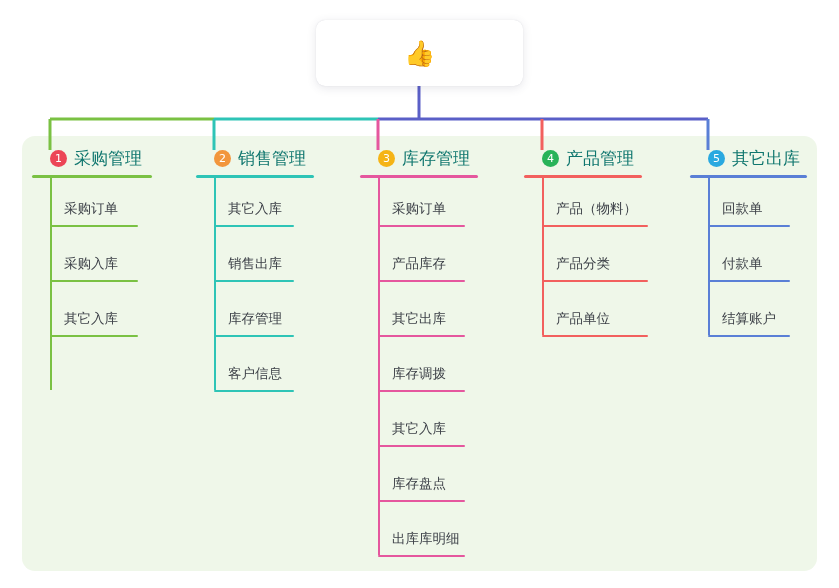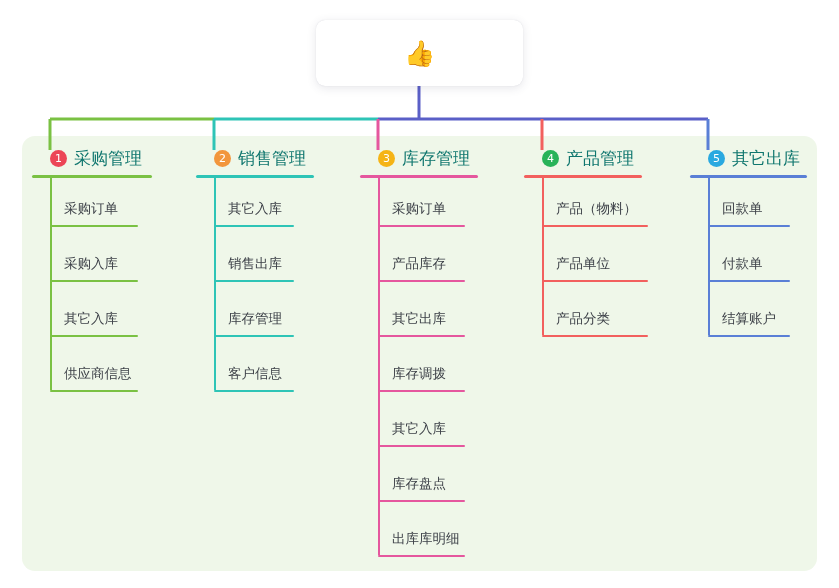--- a/index.html
+++ b/index.html
@@ -181,24 +181,20 @@
             <div class="leaf-rule" style="width: 88px; background: rgb(122, 193, 67);"></div>
           </div>
           <div class="leaf">
             <span class="leaf-text">采购入库</span>
             <div class="leaf-rule" style="width: 88px; background: rgb(122, 193, 67);"></div>
           </div>
           <div class="leaf">
             <span class="leaf-text">其它入库</span>
             <div class="leaf-rule" style="width: 88px; background: rgb(122, 193, 67);"></div>
           </div>
-          <div class="leaf">
-            <span class="leaf-text">供应商信息</span>
-            <div class="leaf-rule" style="width: 88px; background: rgb(122, 193, 67);"></div>
-          </div>
         </div>
       </div>
       <div class="col" style="left: 196px;">
         <div class="col-head" style="width: 118px;">
           <span class="badge" style="background: rgb(242, 150, 60);">2</span>
           <span class="head-label">销售管理</span>
         </div>
         <div class="head-rule" style="width: 118px; background: rgb(46, 196, 182);"></div>
         <div class="leaf-list">
           <div class="spine" style="background: rgb(46, 196, 182); height: 212px;"></div>
@@ -264,25 +260,25 @@
           <span class="head-label">产品管理</span>
         </div>
         <div class="head-rule" style="width: 118px; background: rgb(242, 96, 94);"></div>
         <div class="leaf-list">
           <div class="spine" style="background: rgb(242, 96, 94); height: 157px;"></div>
           <div class="leaf">
             <span class="leaf-text">产品（物料）</span>
             <div class="leaf-rule" style="width: 106px; background: rgb(242, 96, 94);"></div>
           </div>
           <div class="leaf">
+            <span class="leaf-text">产品分类</span>
+            <div class="leaf-rule" style="width: 106px; background: rgb(242, 96, 94);"></div>
+          </div>
+          <div class="leaf">
             <span class="leaf-text">产品单位</span>
-            <div class="leaf-rule" style="width: 106px; background: rgb(242, 96, 94);"></div>
-          </div>
-          <div class="leaf">
-            <span class="leaf-text">产品分类</span>
             <div class="leaf-rule" style="width: 106px; background: rgb(242, 96, 94);"></div>
           </div>
         </div>
       </div>
       <div class="col" style="left: 690px;">
         <div class="col-head" style="width: 117px;">
           <span class="badge" style="background: rgb(42, 169, 224);">5</span>
           <span class="head-label">其它出库</span>
         </div>
         <div class="head-rule" style="width: 117px; background: rgb(90, 127, 214);"></div>

